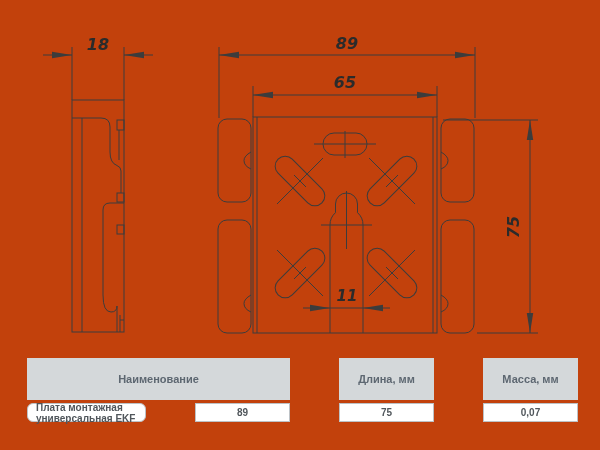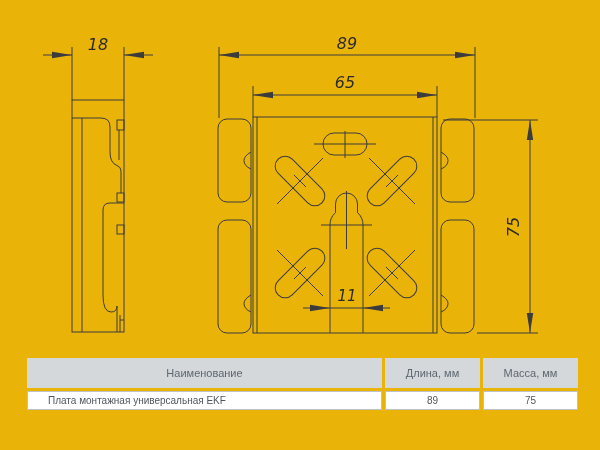--- a/index.html
+++ b/index.html
@@ -1,47 +1,48 @@
 <!DOCTYPE html>
 <html><head>
 <meta charset="utf-8">
 <style>
   html,body { margin:0; padding:0; background:#ffffff; }
   #stage {
-    position:relative; width:600px; height:450px; background:#eab308; overflow:hidden;
+    position:relative; width:600px; height:450px; background:#c2410c; overflow:hidden;
     font-family:"Liberation Sans", sans-serif;
+    font-weight:bold;
   }
   
   svg.drawing { position:absolute; left:0; top:0; }
   svg.drawing line, svg.drawing path, svg.drawing rect {
     fill:none; stroke:#3c3c3c; stroke-width:1; stroke-linecap:butt;
   }
   svg.drawing polygon { fill:#3c3c3c; stroke:none; }
   svg.drawing text {
     fill:#2b2b2b; font-family:"DejaVu Sans", sans-serif;
     font-style:italic; font-size:16px; text-anchor:middle;
     stroke:none;
   }
   svg.drawing text.small { font-size:15px; }
   
   .spec-table { position:absolute; left:27px; top:358px; width:551px; }
-  .thead { display:flex; gap:3px; height:30px; }
+  .thead { display:flex; gap:3px; height:42px; }
   .thead .cell {
     background:#d4d8da; color:#5d6771; font-size:11px;
     display:flex; align-items:center; justify-content:center;
   }
   .trow { display:flex; gap:3px; height:19px; margin-top:3px; }
   .trow .cell {
     background:#ffffff; border:1px solid #bdc2c6; box-sizing:border-box;
     color:#50565b; font-size:10px;
     display:flex; align-items:center; justify-content:center;
   }
   .cell.c1 { flex:1 1 auto; }
-  .cell.cn { flex:0 0 95px; }
-  .trow .cell.c1 { justify-content:flex-start; padding-left:20px; }
+  .cell.cn { flex:0 0 95px;margin-left:46px; }
+  .trow .cell.c1 { justify-content:flex-start; padding-left:8px;border-radius:6px; }
 </style>
 </head>
 <body>
 
 <div id="stage">
 
   <svg class="drawing" width="600" height="345" viewBox="0 0 600 345">
 
     <g>
       <rect x="72" y="100" width="52" height="232"></rect>
@@ -146,16 +147,17 @@
   <div class="spec-table">
     <div class="thead">
       <div class="cell c1">Наименование</div>
       <div class="cell cn">Длина, мм</div>
       <div class="cell cn">Масса, мм</div>
     </div>
     <div class="trow">
       <div class="cell c1">Плата монтажная универсальная EKF</div>
       <div class="cell cn">89</div>
       <div class="cell cn">75</div>
+      <div class="cell cn">0,07</div>
     </div>
   </div>
 
 </div>
 
 </body></html>

